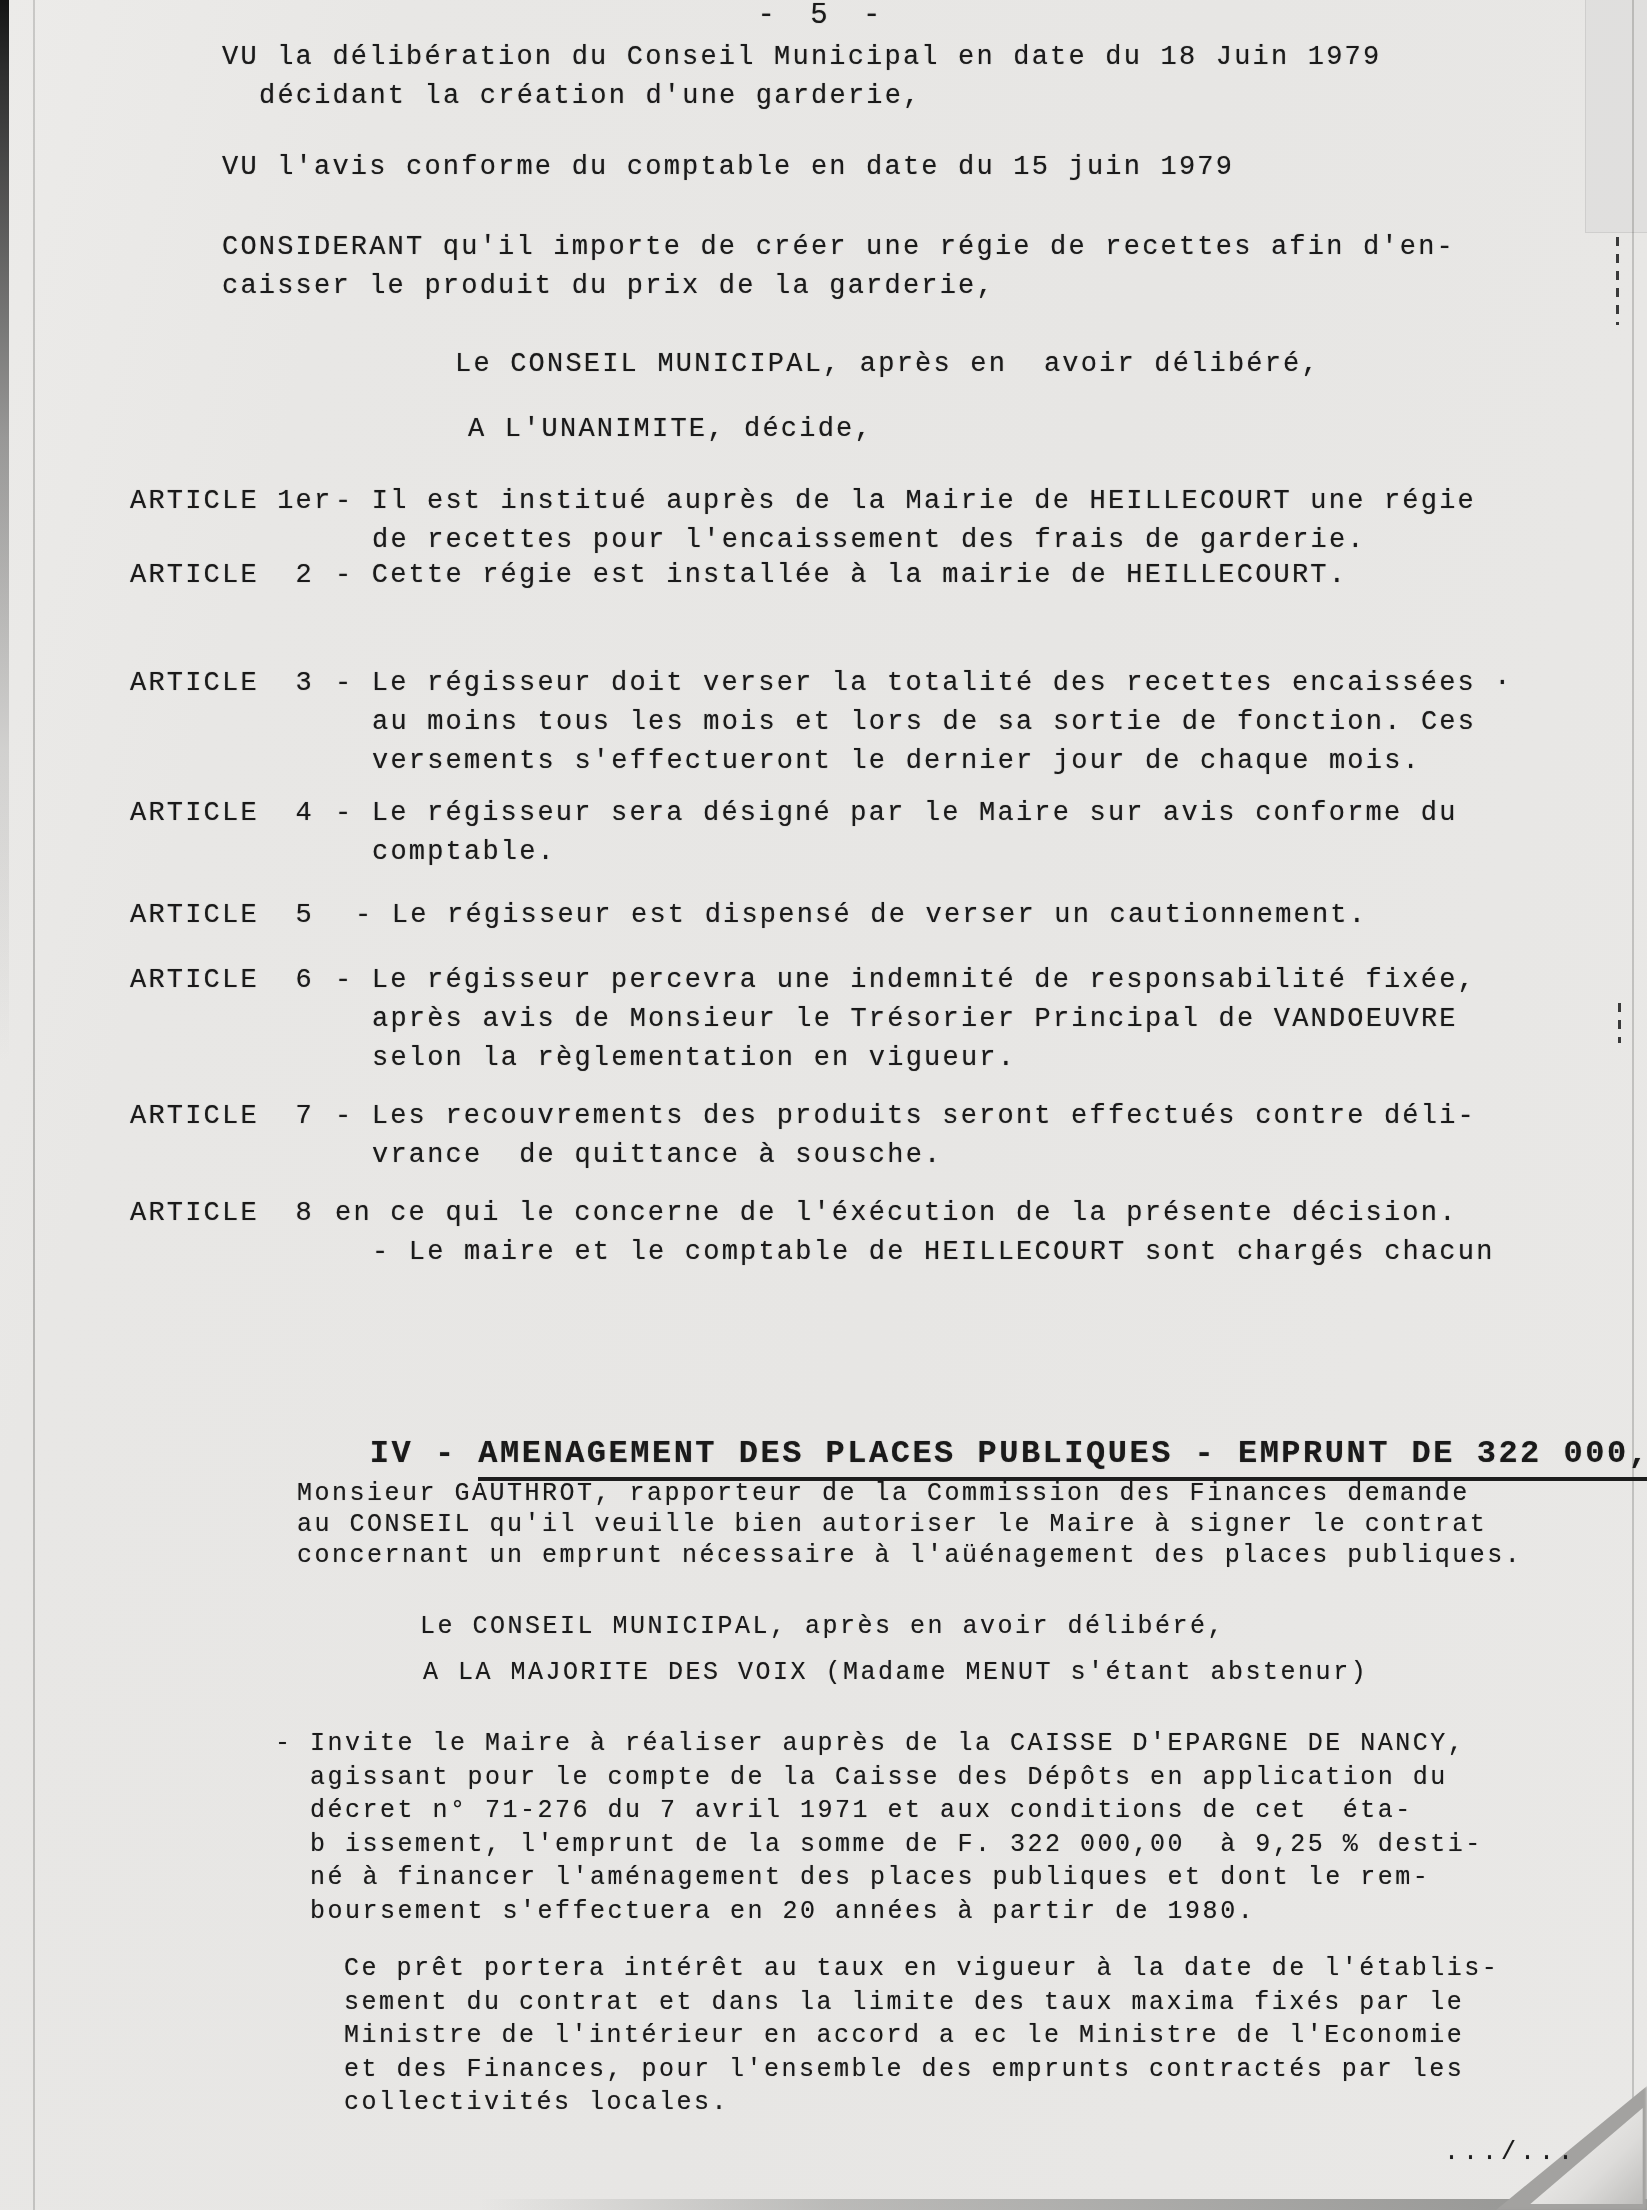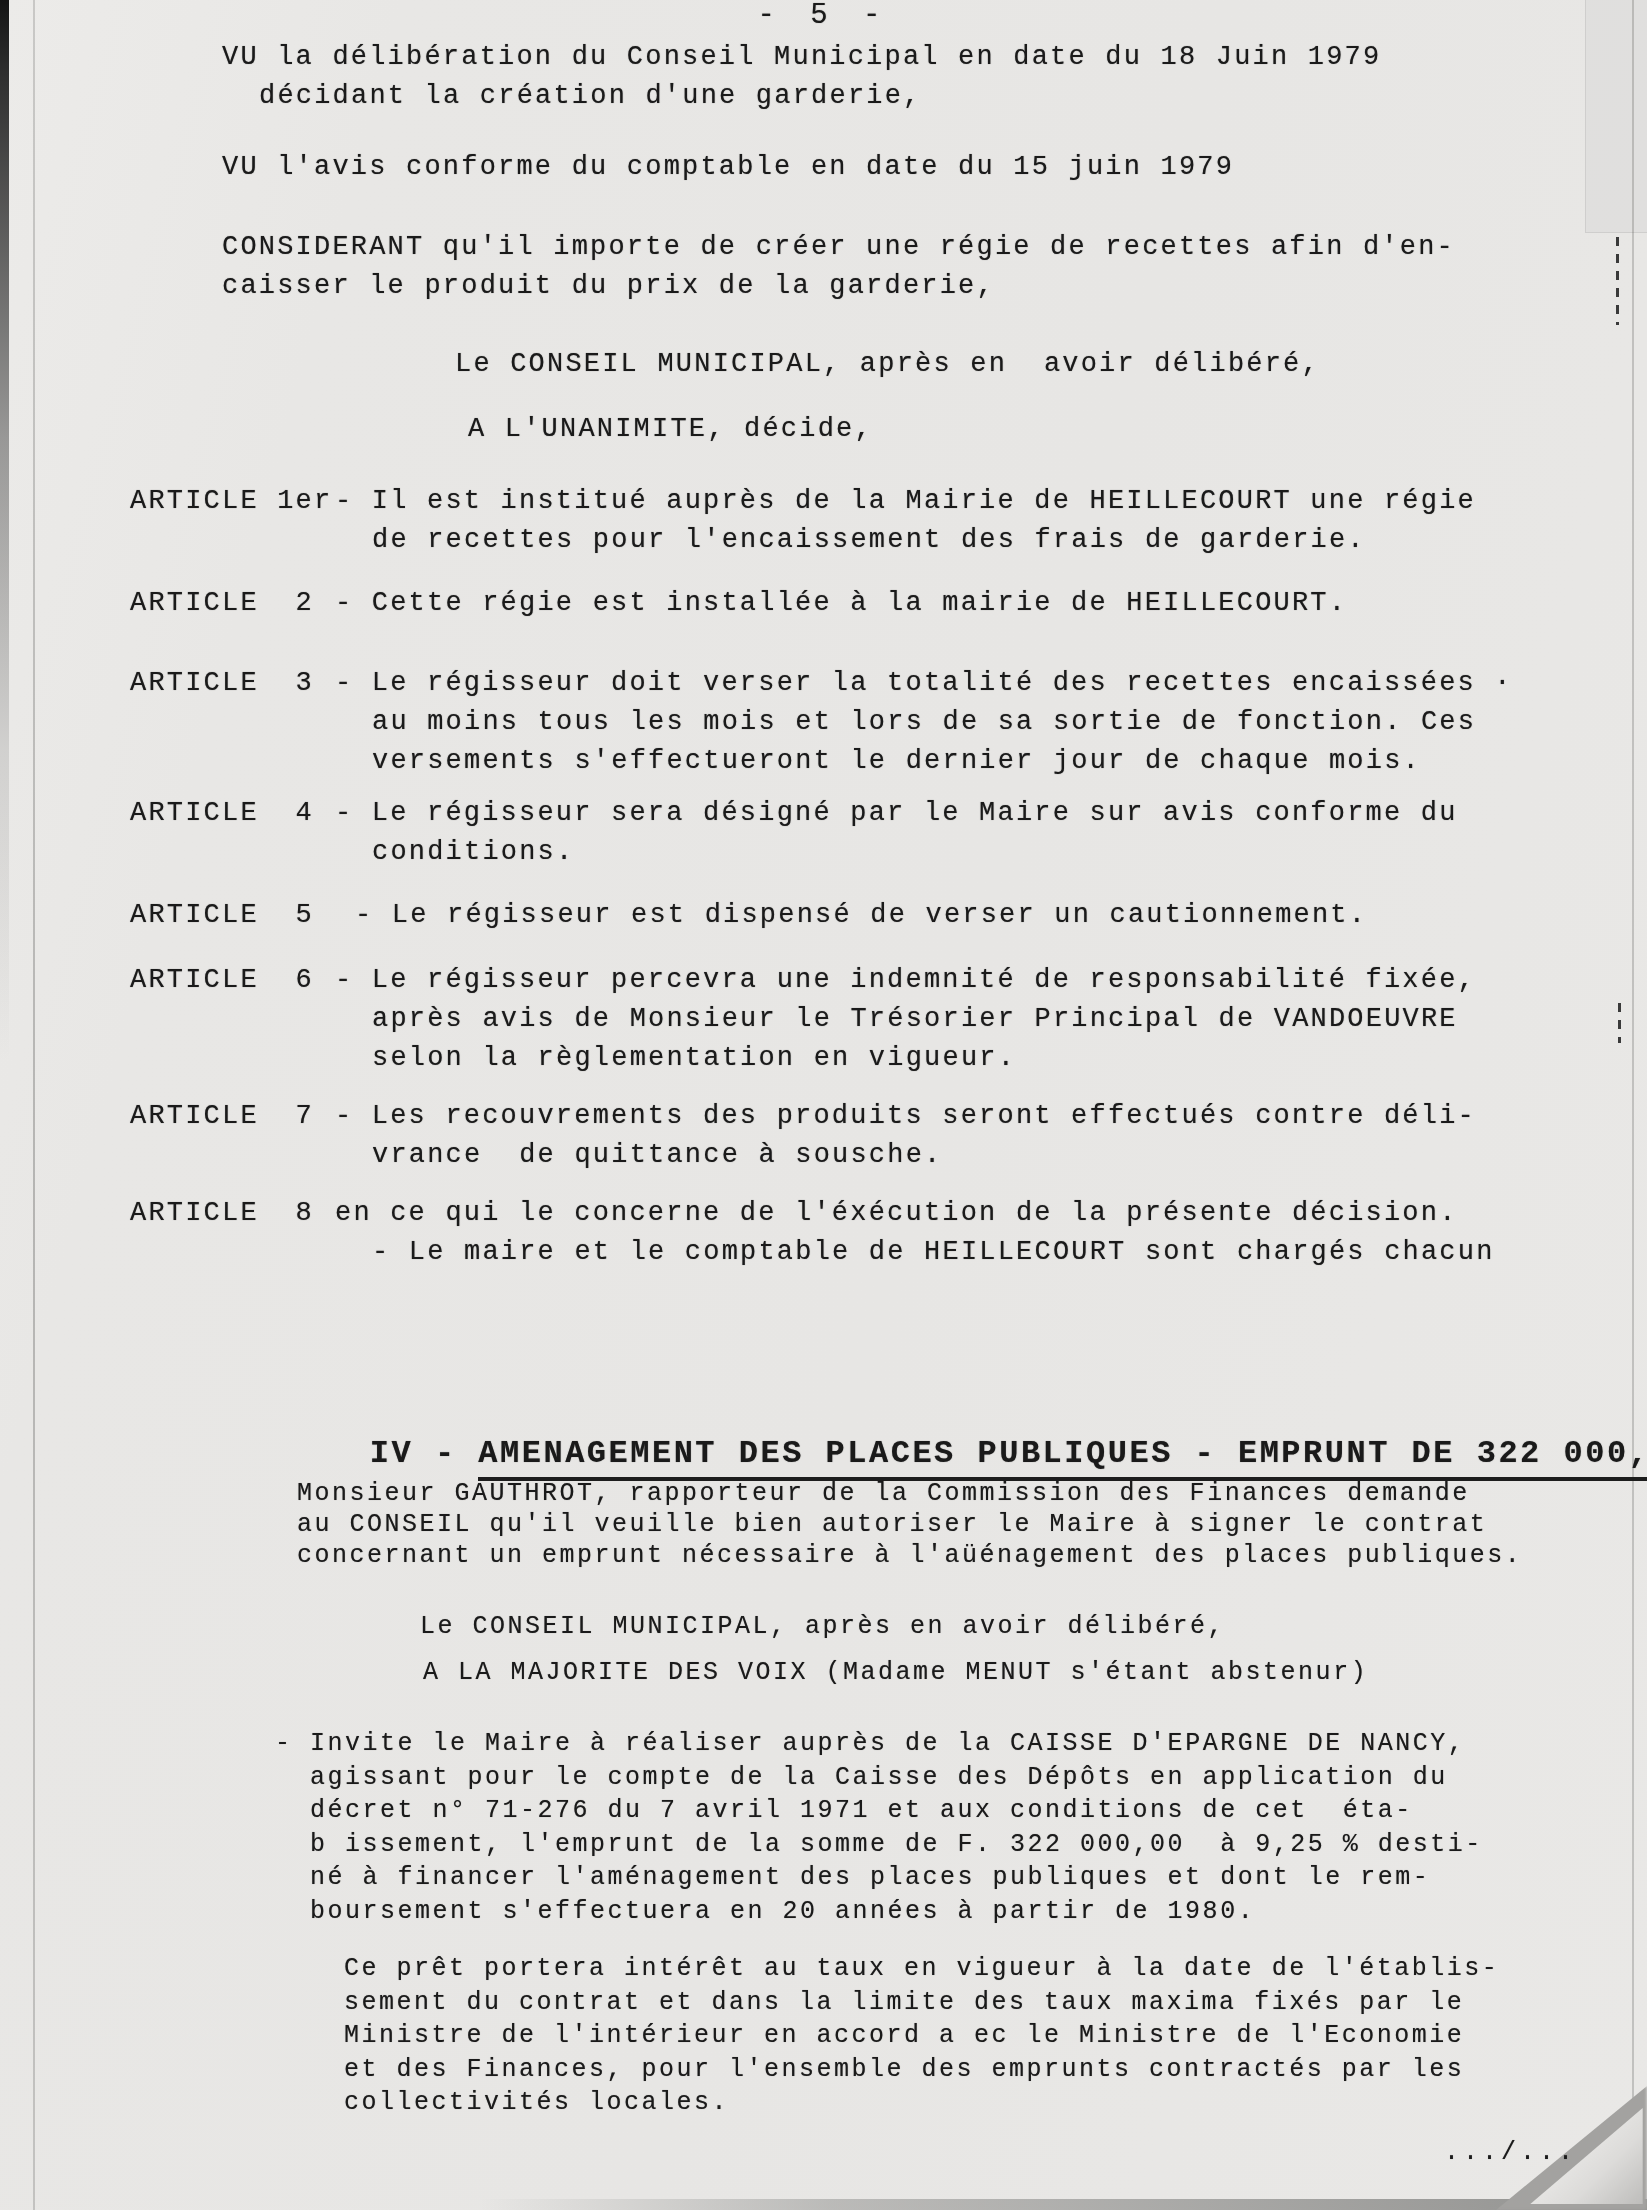--- a/index.html
+++ b/index.html
@@ -66,21 +66,21 @@
   .pg-num { left:0; right:0; top:-4px; text-align:center; letter-spacing:9px; font-size:29px; }
 
   .vu1 { left:222px; top:38px; }
   .vu2 { left:222px; top:148px; }
   .considerant { left:222px; top:228px; }
   .delib1 { left:455px; top:345px; }
   .unanimite { left:468px; top:410px; }
 
   .article-row { position:absolute; left:130px; display:flex; }
   .article-label { flex:0 0 205px; white-space:pre; }
-  .a1 { top:482px; } .a2 { top:584px; } .a3 { top:664px; } .a4 { top:794px; }
+  .a1 { top:482px; } .a2 { top:556px; } .a3 { top:664px; } .a4 { top:794px; }
   .a5 { top:896px;gap:20px; } .a6 { top:961px; } .a7 { top:1097px; } .a8 { top:1194px; }
 
   .iv-heading { left:283px; top:1398px; font-weight:bold; font-size:32px; letter-spacing:2.5px;
                 text-shadow:0 0 1px rgba(20,20,20,.5); }
   .iv-title { border-bottom:4px solid #1d1d1d; padding-bottom:5px; }
 
   .gauthrot { left:297px; top:1478px; line-height:31px; }
   .delib2 { left:420px; top:1610px; }
   .vote { left:423px; top:1656px; }
   .invite { left:275px; top:1727px; }
@@ -117,21 +117,21 @@
   <div class="t up article-row a2">
     <div class="article-label">ARTICLE  2</div>
     <div class="article-body hang-up"><div class="line">- Cette régie est installée à la mairie de HEILLECOURT.</div></div>
   </div>
   <div class="t up article-row a3">
     <div class="article-label">ARTICLE  3</div>
     <div class="article-body hang-up"><div class="line">- Le régisseur doit verser la totalité des recettes encaissées ·</div><div class="line">au moins tous les mois et lors de sa sortie de fonction. Ces</div><div class="line">versements s'effectueront le dernier jour de chaque mois.</div></div>
   </div>
   <div class="t up article-row a4">
     <div class="article-label">ARTICLE  4</div>
-    <div class="article-body hang-up"><div class="line">- Le régisseur sera désigné par le Maire sur avis conforme du</div><div class="line">conditions.</div></div>
+    <div class="article-body hang-up"><div class="line">- Le régisseur sera désigné par le Maire sur avis conforme du</div><div class="line">comptable.</div></div>
   </div>
   <div class="t up article-row a5">
     <div class="article-label">ARTICLE  5</div>
     <div class="article-body hang-up"><div class="line">- Le régisseur est dispensé de verser un cautionnement.</div></div>
   </div>
   <div class="t up article-row a6">
     <div class="article-label">ARTICLE  6</div>
     <div class="article-body hang-up"><div class="line">- Le régisseur percevra une indemnité de responsabilité fixée,</div><div class="line">après avis de Monsieur le Trésorier Principal de VANDOEUVRE</div><div class="line">selon la règlementation en vigueur.</div></div>
   </div>
   <div class="t up article-row a7">

